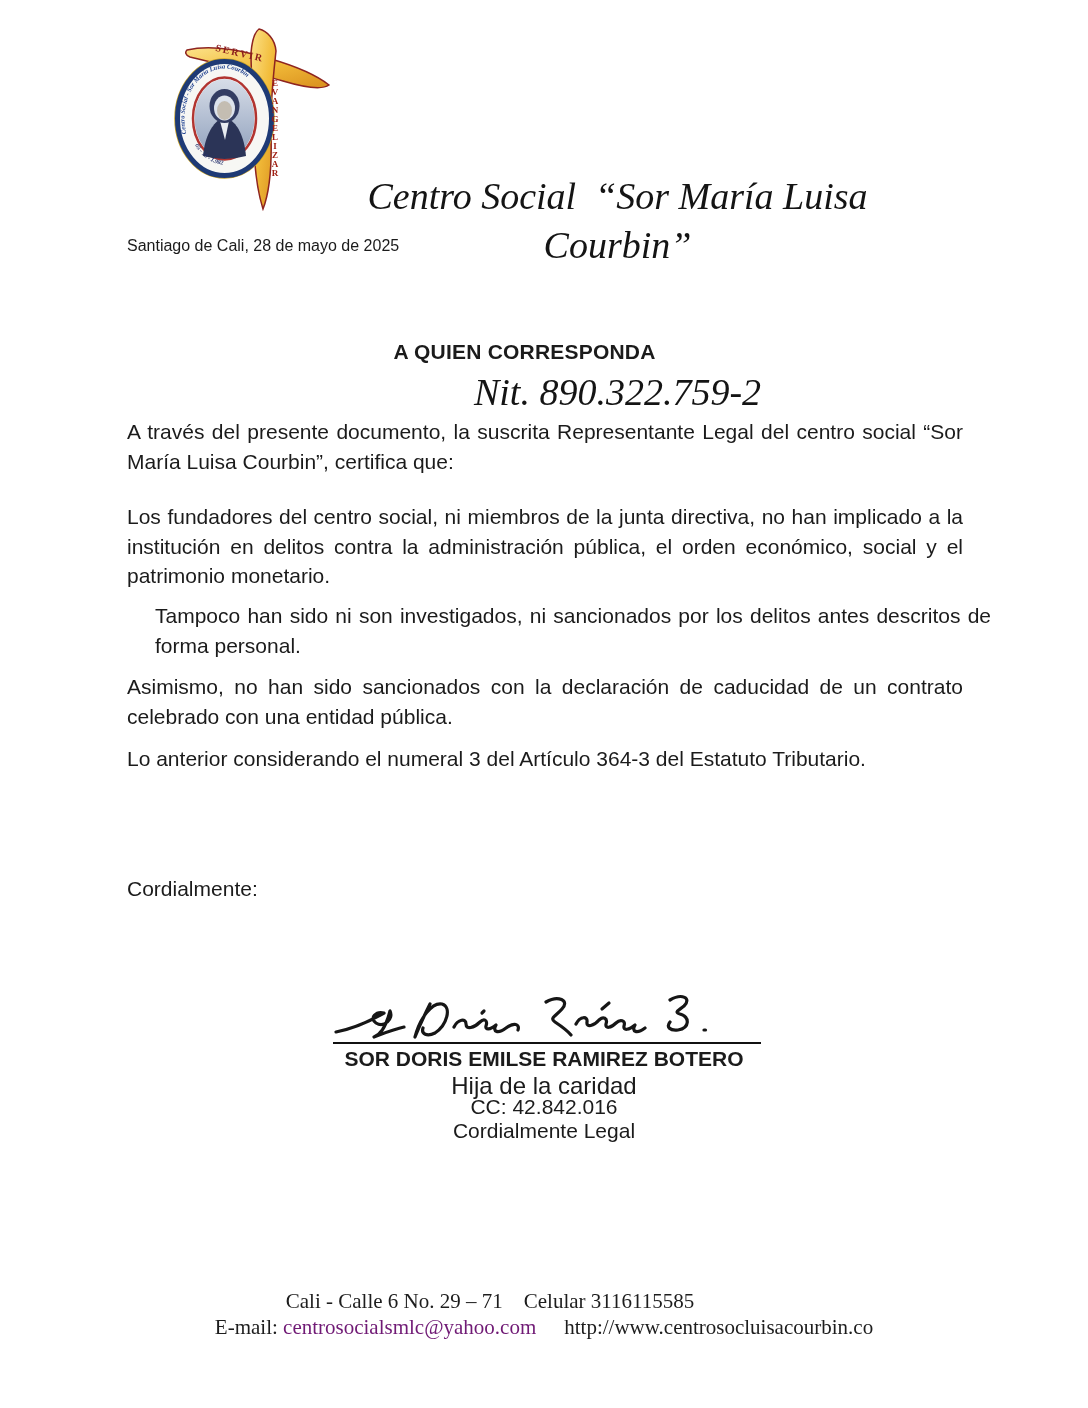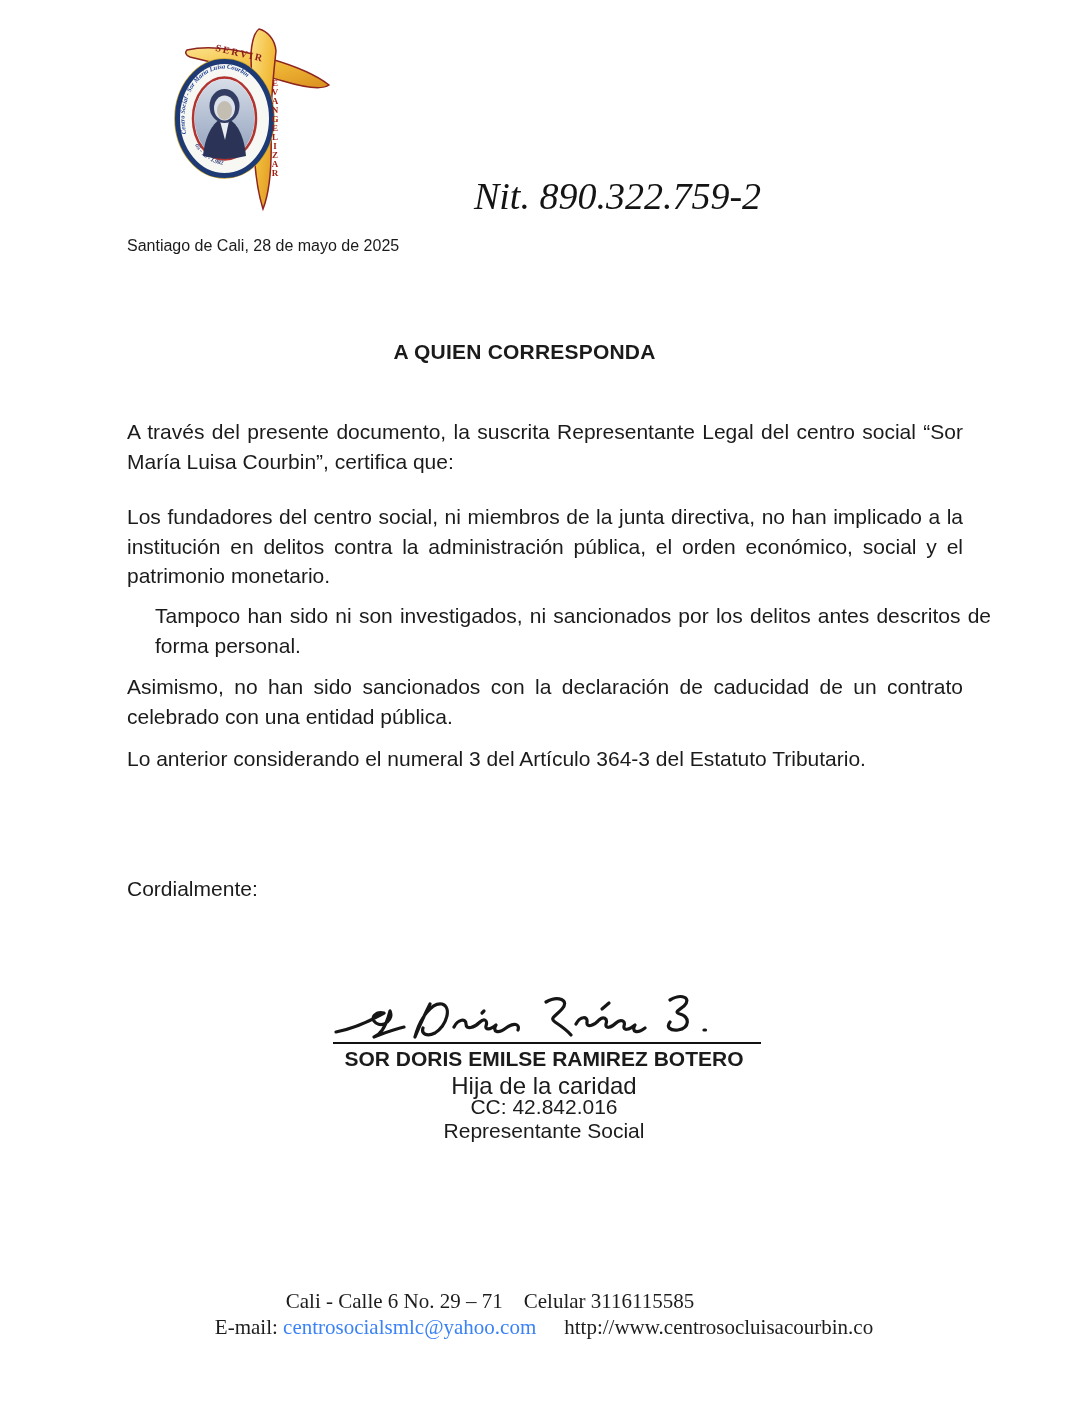--- a/index.html
+++ b/index.html
@@ -63,21 +63,21 @@
   
   .footer1{
     position:absolute;left:0;top:1289px;width:980px;text-align:center;
     font-family:"Liberation Serif", serif;font-size:21px;color:#1d1d1d;
     white-space:pre-wrap;
   }
   .footer2{
     position:absolute;left:0;top:1315px;width:1088px;text-align:center;
     font-family:"Liberation Serif", serif;font-size:21px;color:#1d1d1d;
   }
-  .footer2 .email{color:#3b82f6;text-decoration:none;}
+  .footer2 .email{color:#701a75;text-decoration:none;}
   .footer2 .site{margin-left:28px;}
 </style>
 </head>
 <body>
 
 <div class="page">
 
   <div class="logo">
     <svg width="162" height="186" viewBox="0 0 162 186">
       <defs>
@@ -114,20 +114,21 @@
       </text>
       <text font-family="Liberation Serif, serif" font-size="6" font-style="italic" font-weight="bold" fill="#27336e">
         <textPath href="#ringBottom" startOffset="4">05 - 18 - 1.982</textPath>
       </text>
     </svg>
     <div class="servir">SERVIR</div>
     <div class="evangelizar">EVANGELIZAR</div>
   </div>
 
   <div class="title-block">
+    <div>Centro Social  “Sor María Luisa Courbin”</div>
     <div>Nit. 890.322.759-2</div>
   </div>
 
   <div class="dateline">Santiago de Cali, 28 de mayo de 2025</div>
 
   <div class="salutation">A QUIEN CORRESPONDA</div>
 
   <div class="para p1">A través del presente documento, la suscrita Representante Legal del centro social “Sor María Luisa Courbin”, certifica que:</div>
   <div class="para p2">Los fundadores del centro social, ni miembros de la junta directiva, no han implicado a la institución en delitos contra la administración pública, el orden económico, social y el patrimonio monetario.</div>
   <div class="para p3">Tampoco han sido ni son investigados, ni sancionados por los delitos antes descritos de forma personal.</div>
@@ -153,20 +154,20 @@
 
       <path d="M340,10 C352,3 362,8 354,16 C348,21 344,22 350,24 C360,27 360,38 348,40 C340,41 336,37 340,32"></path>
       <path d="M374,40 l1.5,0"></path>
     </g>
   </svg>
   <div class="sig-line"></div>
 
   <div class="sig-name">SOR DORIS EMILSE RAMIREZ BOTERO</div>
   <div class="sig-role1">Hija de la caridad</div>
   <div class="sig-cc">CC: 42.842.016</div>
-  <div class="sig-role2">Representante Social</div>
+  <div class="sig-role2">Cordialmente Legal</div>
 
   <div class="footer1">Cali - Calle 6 No. 29 – 71    Celular 3116115585</div>
   <div class="footer2">
     <span>E-mail: </span><a href="#" class="email">centrosocialsmlc@yahoo.com</a><span class="site">http://www.centrosocluisacourbin.co</span>
   </div>
 
 </div>
 
 </body></html>

